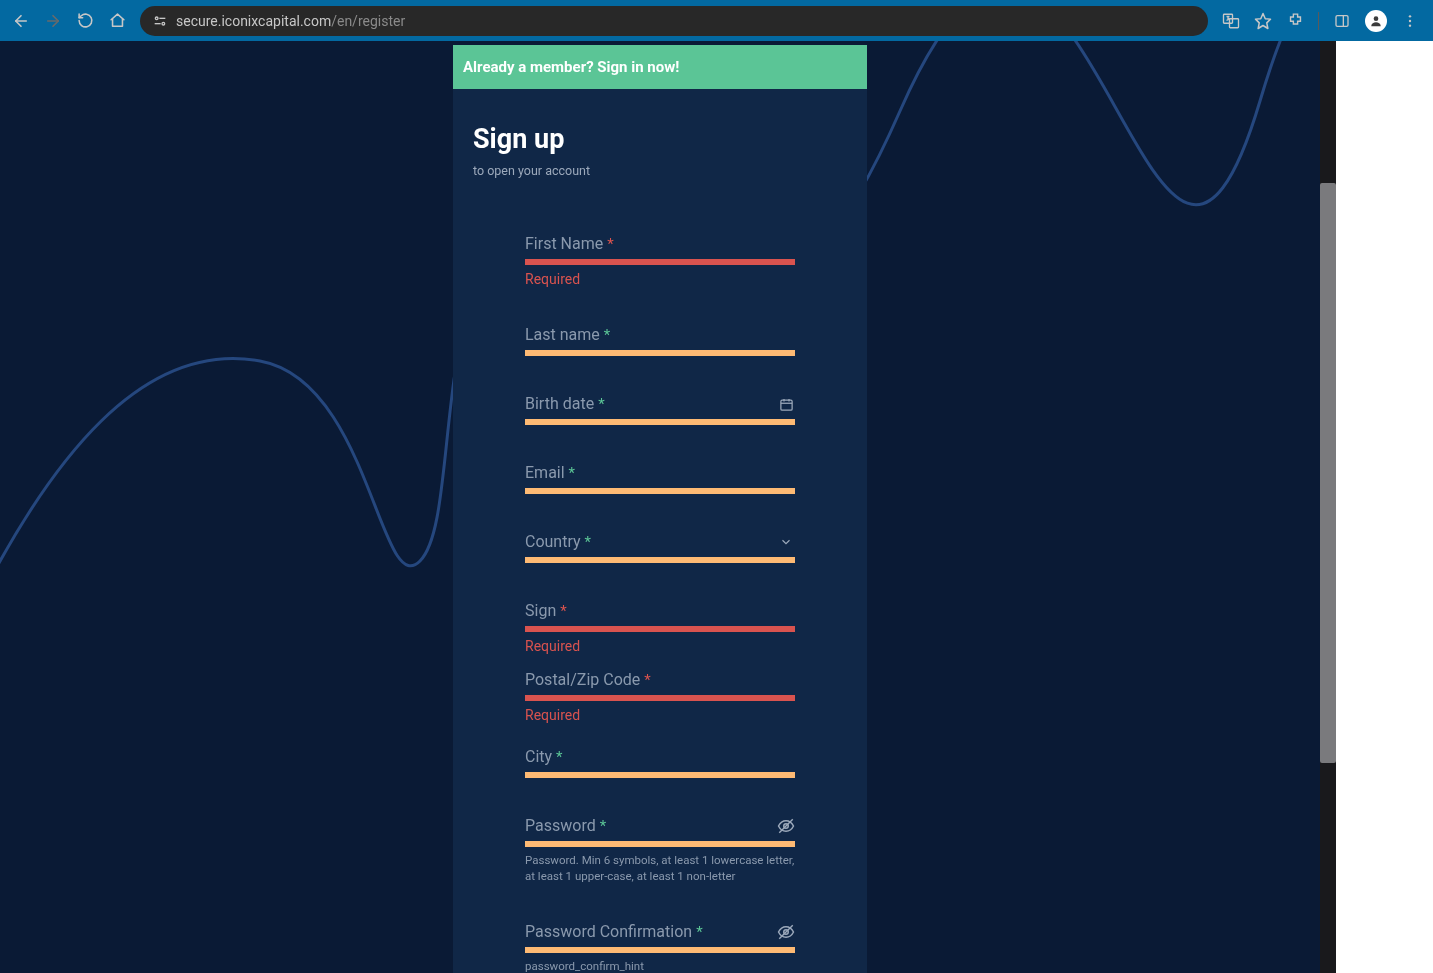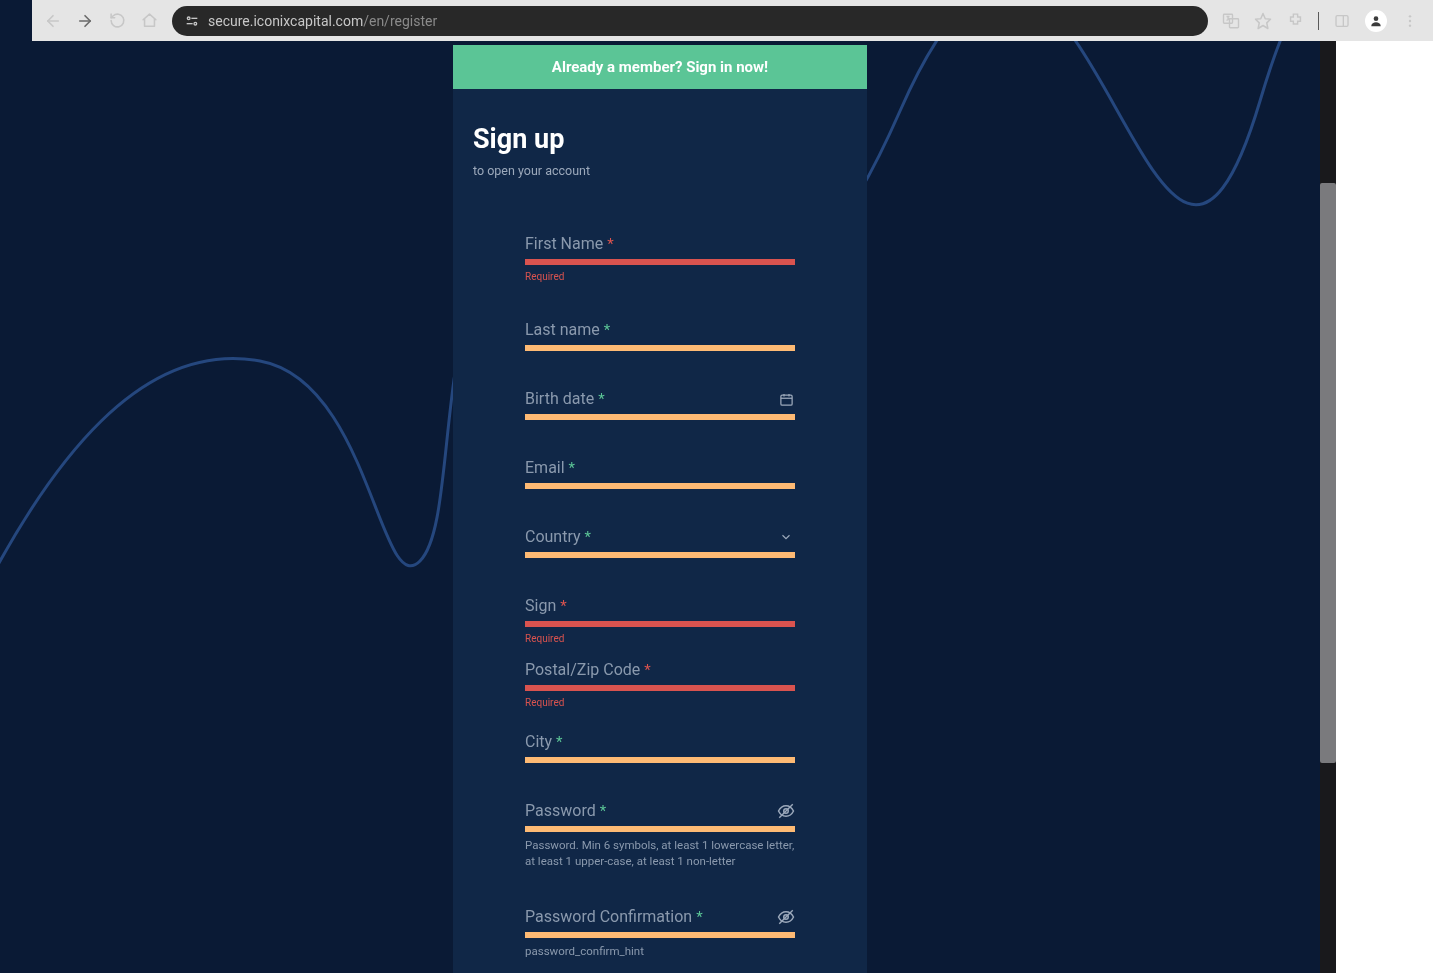--- a/index.html
+++ b/index.html
@@ -7,28 +7,27 @@
     font-family: -apple-system, BlinkMacSystemFont, "Segoe UI", Roboto, Arial, sans-serif;
     background: #0a1a35;
     width: 1433px;
     height: 973px;
     overflow: hidden;
     position: relative;
   }
   
   .browser-toolbar {
     height: 41px;
-    background: #e5e5e5;
+    background: #0369a1;
     display: flex;
     align-items: center;
     padding: 0 8px;
     gap: 8px;
     position: relative;
     z-index: 10;
-    margin-left: 32px;
   }
   .nav-icons { display: flex; align-items: center; gap: 14px; margin-left: 4px; }
   .nav-icon {
     width: 18px; height: 18px; display: flex; align-items: center; justify-content: center;
     color: #c7c7c7; cursor: pointer;
   }
   .nav-icon.dim { color: #6a6a6a; }
   .url-bar {
     flex: 1;
     background: #282828;
@@ -93,21 +92,21 @@
     z-index: 1;
     width: 414px;
     margin: 4px auto 0;
     background: #102747;
     overflow: hidden;
   }
   .card-top {
     background: #5bc596;
     color: #fff;
     font-weight: 700;
-    text-align: center;
+    text-align: left;
     padding: 13px 10px;
     font-size: 15px;
     cursor: pointer;
   }
   .card-head {
     text-align: left;
     padding: 34px 20px 10px;
   }
   .card-title { color:#fff; font-size:27px; font-weight:700; }
   .card-sub { color:#9ca9bb; font-size:12.5px; margin-top:8px; }
@@ -121,21 +120,21 @@
   .field-label { color:#8a99ad; font-size:16px; flex:none; }
   .field-asterisk { margin-left:4px; font-size:15px; }
   .field-asterisk.req-green { color:#5bc596; }
   .field-asterisk.req-red { color:#d9534f; }
   .field-input {
     flex:1; background:transparent; border:none; outline:none; color:#fff; font-size:15px; margin-left:4px; min-width:0;
   }
   .field-icon {
     color:#9ca9bb; width:18px; height:18px; display:flex; align-items:center; justify-content:center; margin-left:auto; cursor:pointer;
   }
-  .field-hint { font-size:10px; color:#d9534f; margin-top:6px; }
+  .field-hint { font-size:14px; color:#d9534f; margin-top:6px; }
   .field-help { font-size:11.5px; color:#8a99ad; margin-top:6px; line-height:1.35; }
 </style>
 </head>
 <body>
 
 <div class="browser-toolbar">
   <div class="nav-icons">
     <span class="nav-icon">
       <svg width="18" height="18" viewBox="0 0 24 24" fill="none" stroke="currentColor" stroke-width="2.2" stroke-linecap="round" stroke-linejoin="round">
           <line x1="19" y1="12" x2="5" y2="12"></line>

